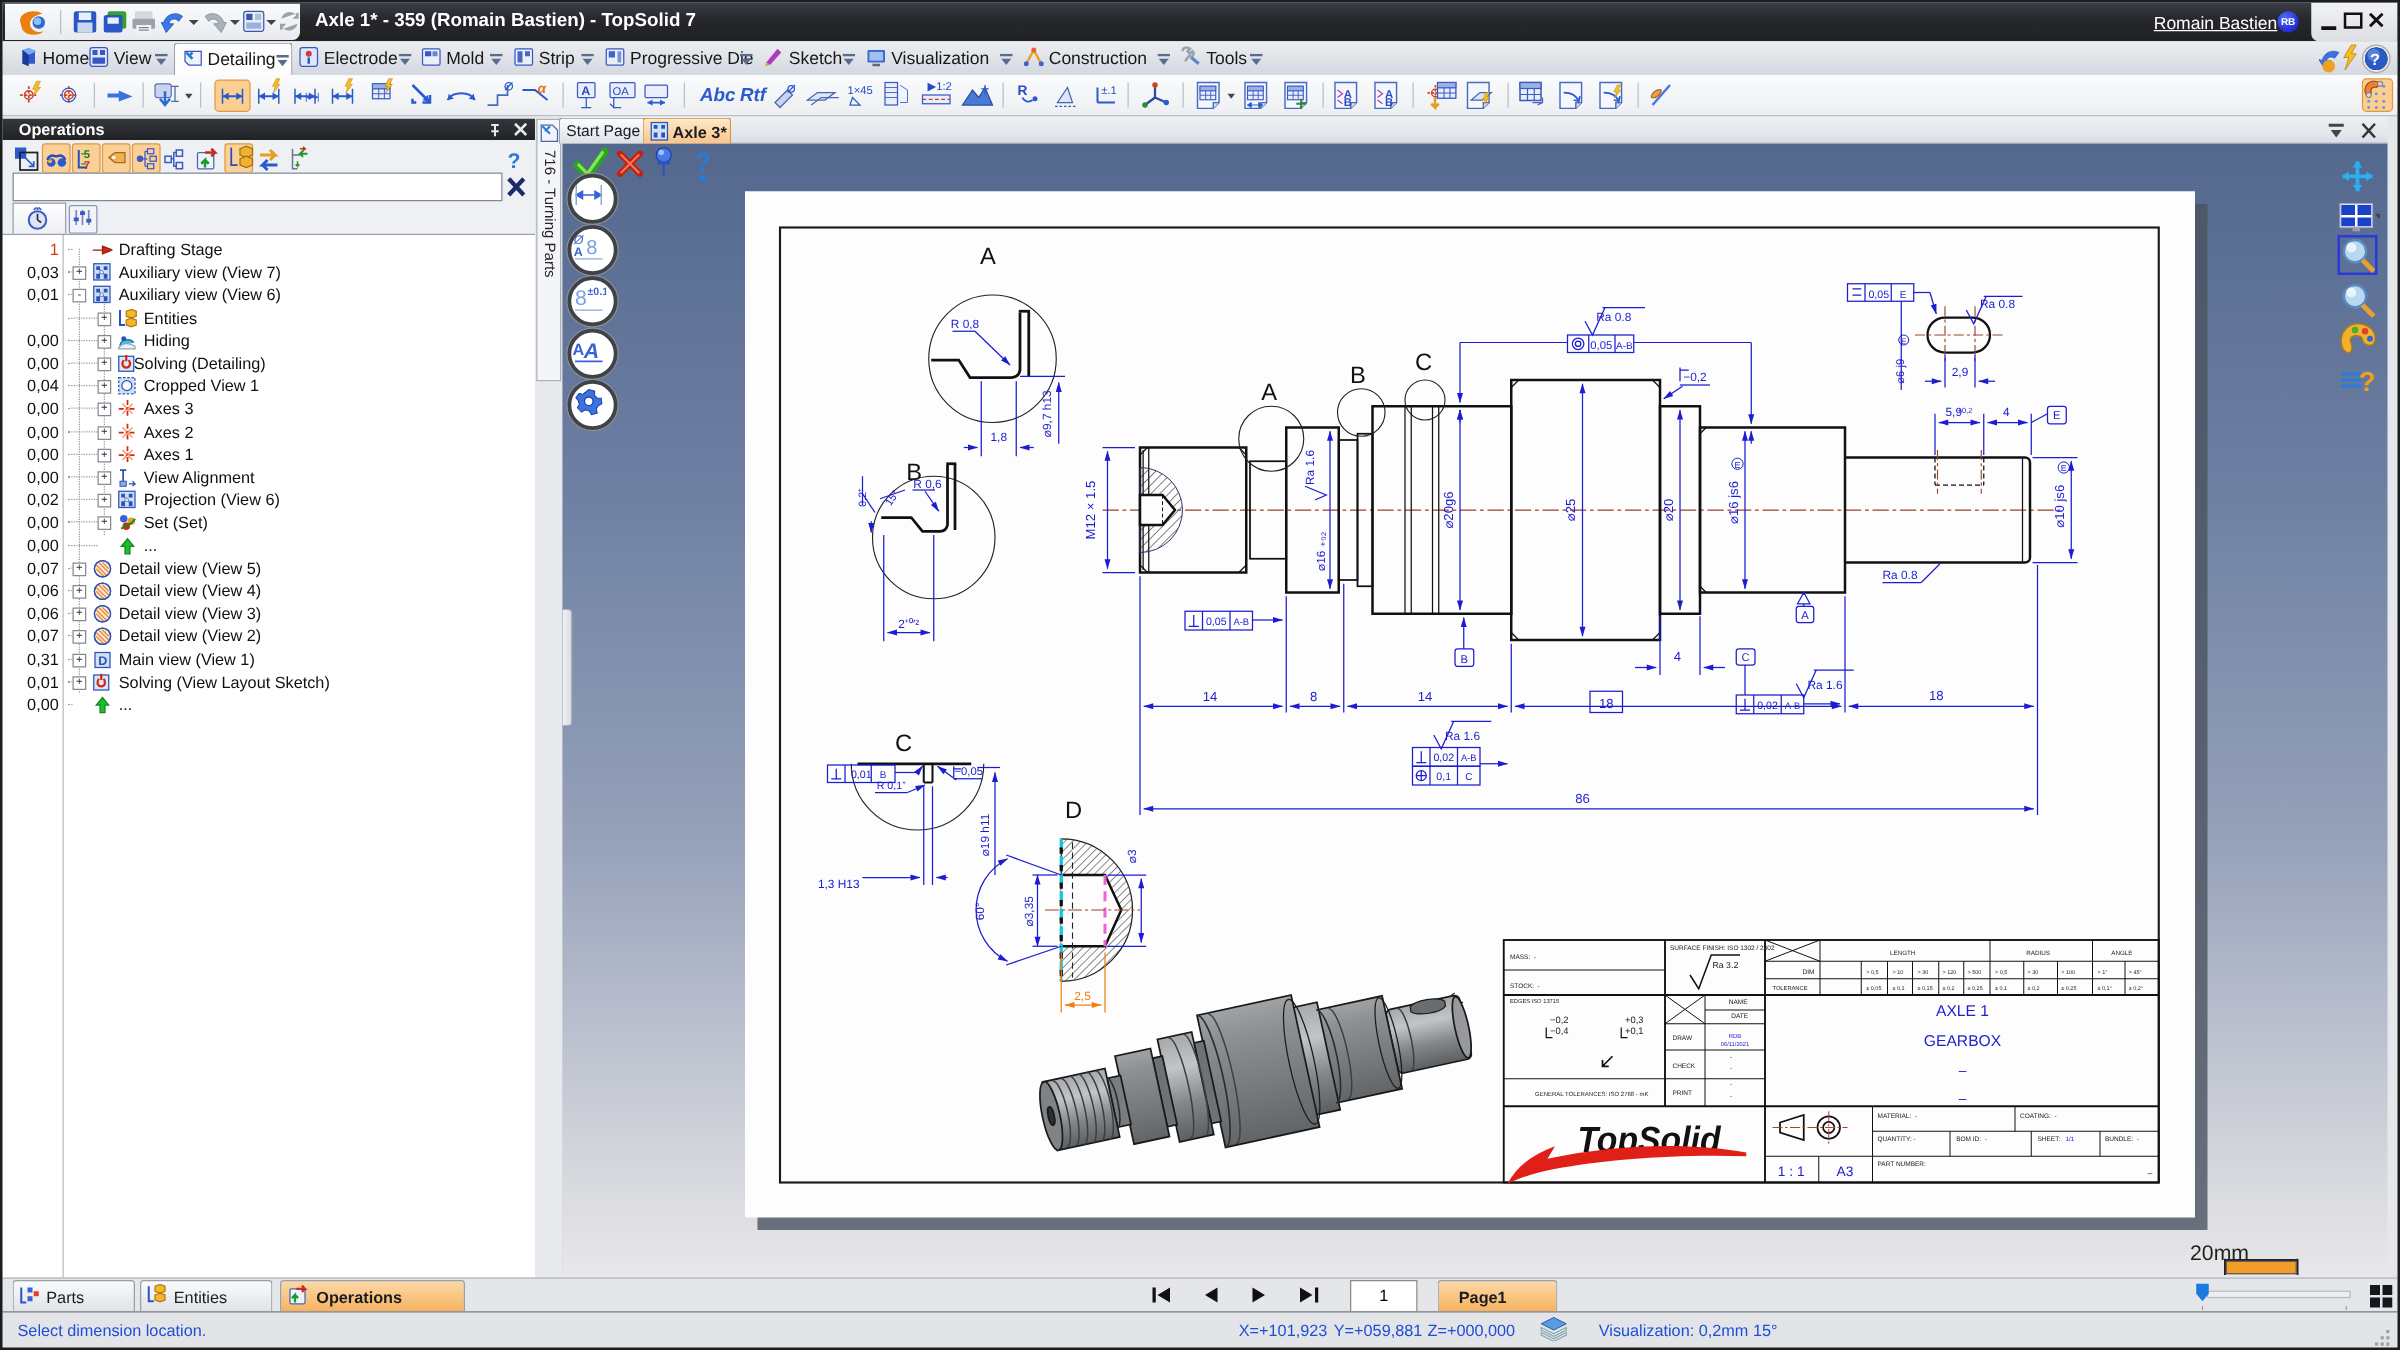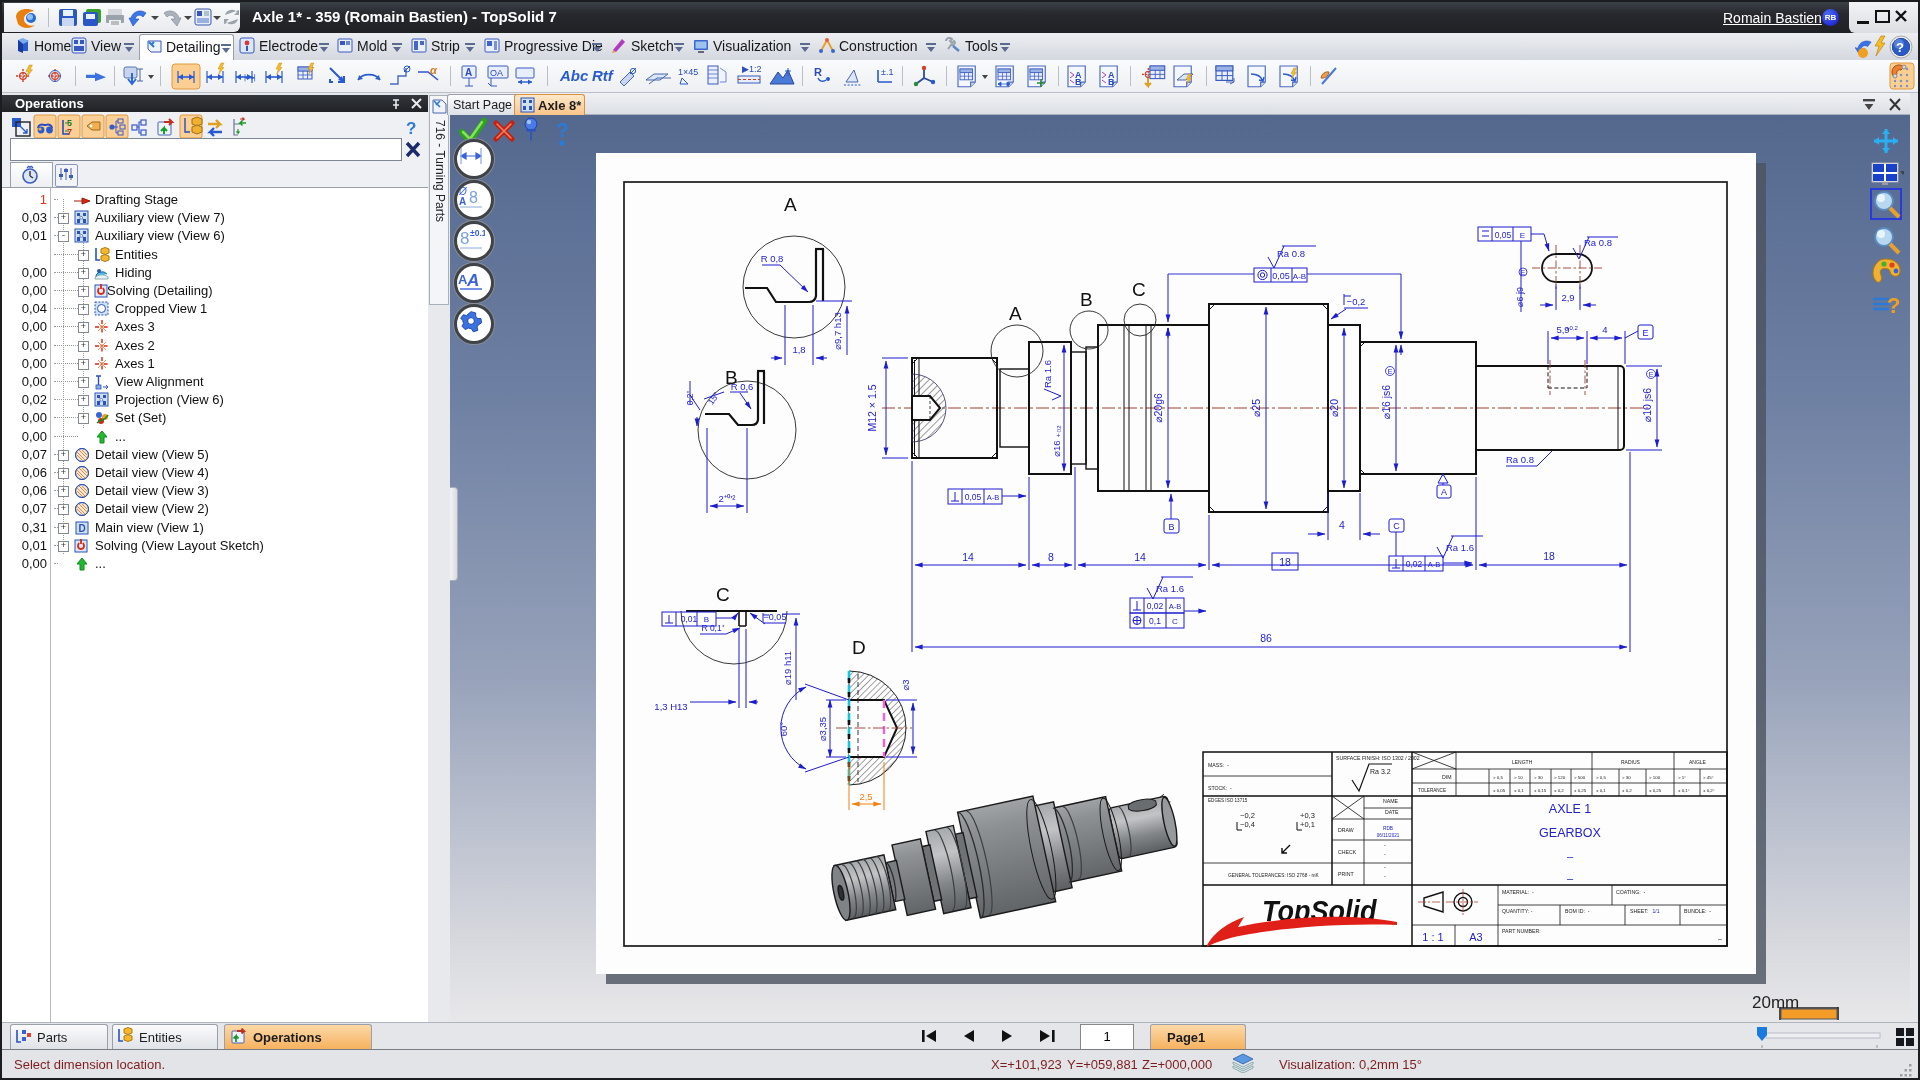--- a/index.html
+++ b/index.html
@@ -33,21 +33,21 @@
 #canvas{left:428px;top:93px;width:1482px;height:929px}
 #sidestrip{position:absolute;left:0;top:0;width:22px;height:929px;background:#e7e9ec;border-right:1px solid #c6cad1}
 #vtab{position:absolute;left:1px;top:2px;width:20px;height:210px;background:#f4f5f7;border:1px solid #aab0b9;box-sizing:border-box}
 #vtabtxt{position:absolute;left:3px;top:24px;font-size:12px;color:#24262a;writing-mode:vertical-rl;white-space:nowrap}
 #doctabs{position:absolute;left:22px;top:0;width:1460px;height:22px;background:linear-gradient(#eff1f4,#dcdfe5);border-bottom:1px solid #aab0b9;box-sizing:border-box}
 .dtab{position:absolute;top:1px;height:21px;font-size:13px;color:#1a1c20;border:1px solid #9aa0aa;border-bottom:none;border-radius:3px 3px 0 0;box-sizing:border-box}
 #viewport{position:absolute;left:22px;top:22px;width:1460px;height:907px;background:linear-gradient(#54688e 0%,#6d7fa2 30%,#97a2ba 62%,#d9dadf 92%,#e8e8ea 100%)}
 #sheet{position:absolute;left:146px;top:38px;width:1160px;height:821px;background:#fdfdfd;box-shadow:10px 10px 0 rgba(75,82,95,.8)}
 
 #bottombar{left:2px;top:1022px;width:1916px;height:27px;background:#e4e6ea;border-top:1px solid #b0b5bd;box-sizing:border-box;z-index:2}
-#statusbar{left:2px;top:1049px;width:1916px;height:29px;background:#e2e4e8;border-top:1px solid #787d85;box-sizing:border-box;z-index:2;font-size:13px;color:#7f1d1d}
+#statusbar{left:2px;top:1049px;width:1916px;height:29px;background:#e2e4e8;border-top:1px solid #787d85;box-sizing:border-box;z-index:2;font-size:13px;color:#1d4ed8}
 .btab{position:absolute;top:1px;height:25px;font-size:13px;color:#1a1c20;background:linear-gradient(#fbfbfc,#dfe2e7);border:1px solid #9aa0aa;border-bottom:none;border-radius:3px 3px 0 0;box-sizing:border-box}
 .btab.active{background:linear-gradient(#fcd9a8,#f6b25f);font-weight:bold}
 </style></head>
 <body>
 <div id="root">
 
 <div class="abs" id="titlebar"></div>
 <div class="abs" id="qat">
 <svg width="236" height="29">
 <path d="M12 14 C12 6 24 4 30 8 C24 9 20 12 20 16 C20 21 26 24 31 22 C27 26 18 26 14 21 Z" fill="#e88010"></path>
@@ -797,21 +797,21 @@
           <span class="abs" style="left:5px;top:3px;font-size:12.5px">Start Page</span>
         </div>
     <div class="dtab" style="left:64px;width:71px;background:linear-gradient(#fde9ca,#fbc488);border-color:#d89040">
           <svg class="abs" style="left:5px;top:2px" width="16" height="16">
             <rect x="1" y="1" width="13" height="14" fill="#cfe0f4" stroke="#2a52b8"></rect>
             <rect x="3" y="3" width="3" height="3" fill="#2a52b8"></rect>
             <rect x="9" y="3" width="3" height="3" fill="#2a52b8"></rect>
             <rect x="3" y="9" width="3" height="4" fill="#2a52b8"></rect>
             <rect x="9" y="9" width="3" height="4" fill="#2a52b8"></rect>
           </svg>
-          <span class="abs" style="left:23px;top:3px;font-weight:bold">Axle 8*</span>
+          <span class="abs" style="left:23px;top:3px;font-weight:bold">Axle 3*</span>
         </div>
     <svg class="abs" style="left:1412px;top:4px" width="44" height="15">
           <path d="M1 2h12v2.4H1z" fill="#444"></path>
           <path d="M2.6 7 l4.4 6 4.4-6z" fill="#444"></path>
           <path d="M28 2 L38 13 M38 2 L28 13" stroke="#333" stroke-width="2"></path>
         </svg>
   </div>
   <div id="viewport">
     <svg class="abs" style="left:8px;top:2px" width="120" height="30">
       <path d="M4 15 L12 24 L26 4" stroke="#2aa616" stroke-width="6" fill="none" stroke-linecap="round"></path>

